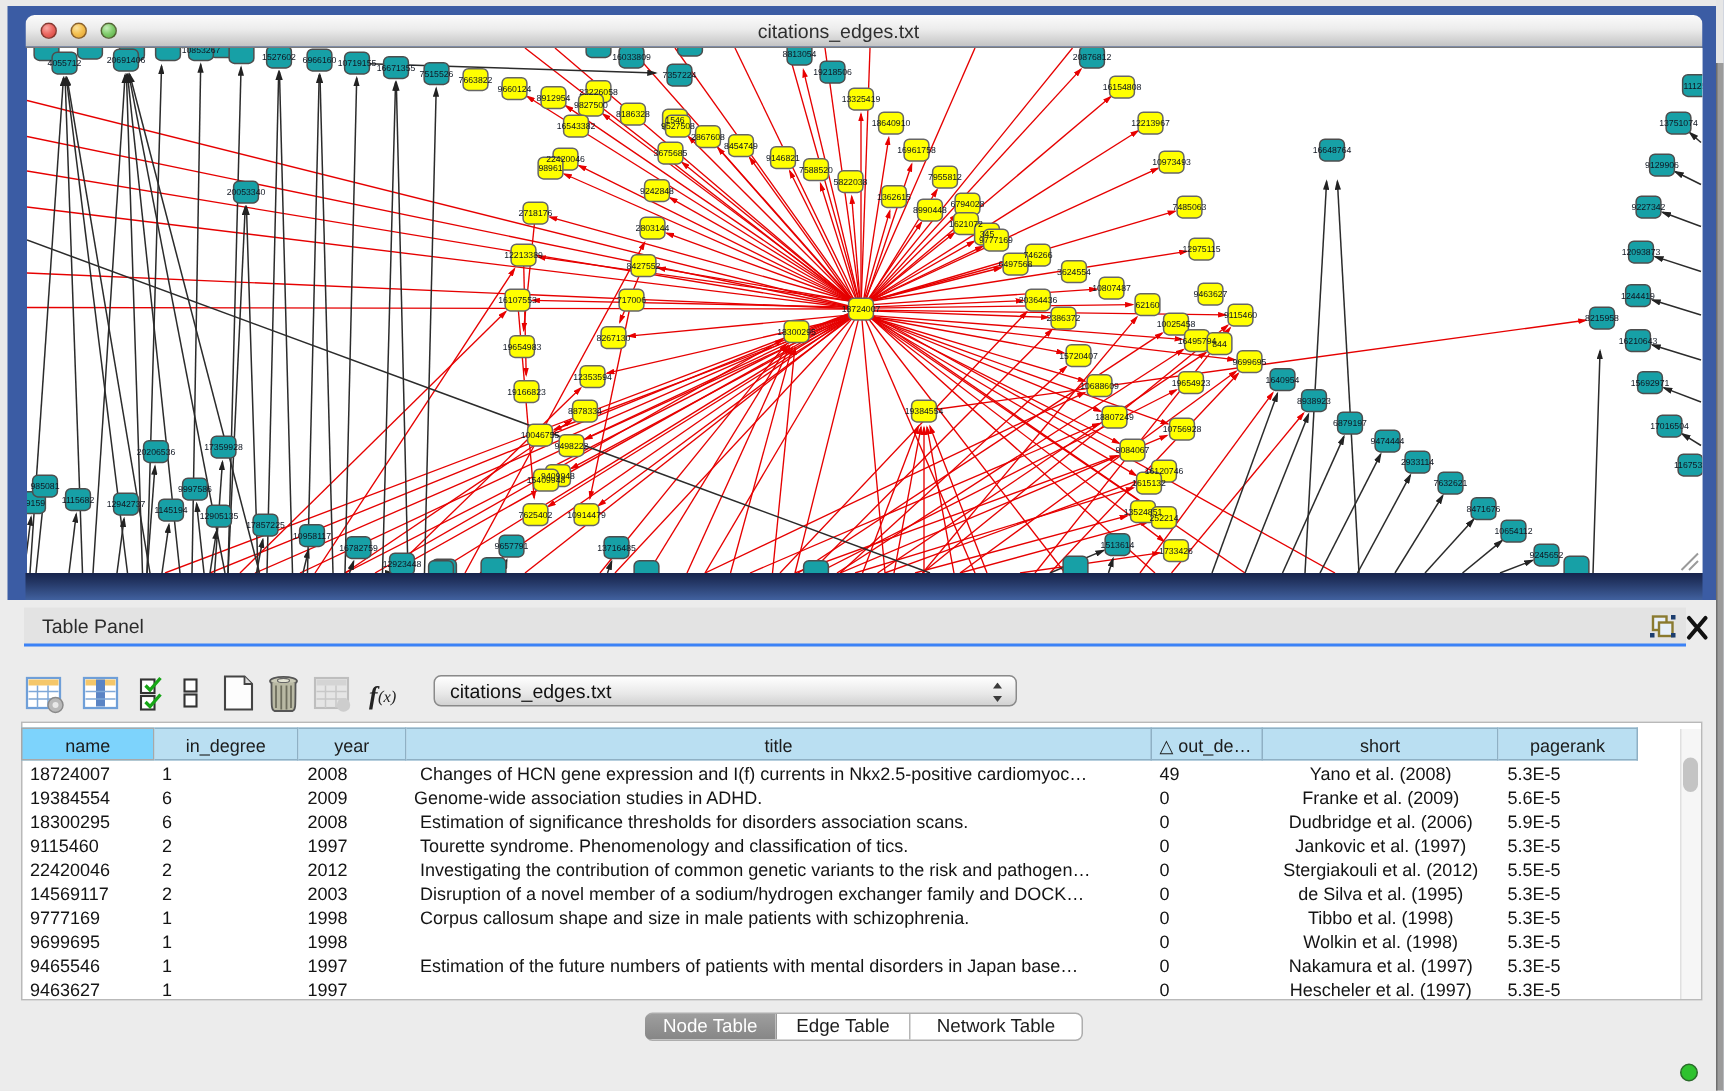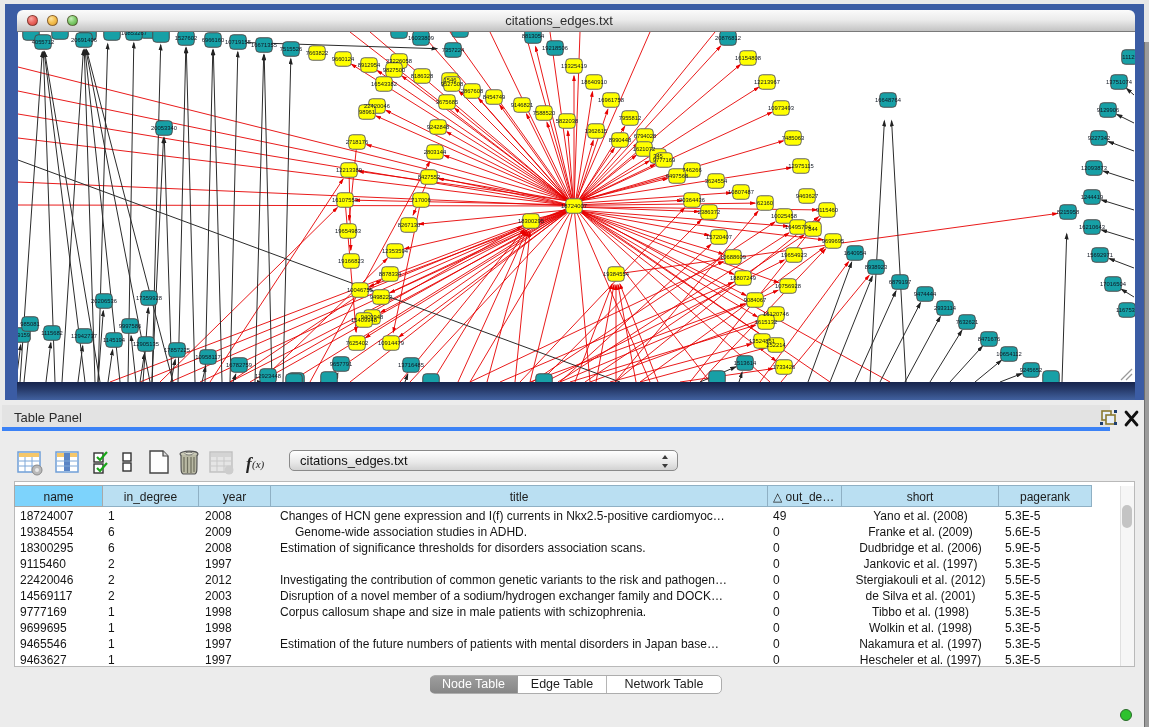--- a/index.html
+++ b/index.html
@@ -10,21 +10,21 @@
  background:linear-gradient(180deg,#17244c 0%,#243765 35%,#41619f 100%)}
 #titlebar{left:17px;top:10px;width:1118px;height:22px;border-radius:6px 6px 0 0;
  background:linear-gradient(180deg,#fbfbfb 0%,#ececec 45%,#d2d2d2 80%,#c3c3c3 100%);
  border-bottom:1px solid #7a7a7a}
 #title{left:0;top:13px;width:1118px;text-align:center;font-size:13px;color:#2e2e2e}
 .tl{width:11px;height:11px;border-radius:50%;top:15px;border:1px solid rgba(60,30,20,0.55)}
 #canvas{left:18px;top:32px;width:1117px;height:350px;background:#fff;overflow:hidden}
 #rstrip{left:1144px;top:0;width:5px;height:727px;background:#e6e6e6}
 #rstrip2{left:1144px;top:42px;width:5px;height:685px;background:#9b9b9b;border-left:1px solid #6e6e6e}
 #panel{left:0;top:400px;width:1144px;height:327px;background:#ececec}
-#phead{left:2px;top:405px;width:1108px;height:26px;background:#e3e3e3;border-bottom:4px solid #3b82f6}
+#phead{left:16px;top:405px;width:1108px;height:26px;background:#e3e3e3;border-bottom:2px solid #3b82f6}
 #phead span{position:absolute;left:12px;top:5px;font-size:13px;color:#2b2b2b}
 #tbl{left:14px;top:481px;width:1121px;height:186px;background:#fff;border:1px solid #b9b9b9}
 .hc{position:absolute;top:485px;height:22px;font-size:12px;color:#1c1c1c;text-align:center;
  line-height:22px;background:#badff2;border:1px solid #8fb0c4;border-left:none}
 .trow{position:absolute;height:16px;font-size:12px;color:#141414;width:1149px}
 .trow span{position:absolute;white-space:nowrap;top:1px}
 .ctr{text-align:center}
 #tabbar{left:430px;top:675px;width:292px;height:19px;background:#fff;border:1px solid #adadad;border-radius:5px}
 .tab{position:absolute;top:0;height:17px;font-size:12.5px;line-height:17px;text-align:center;color:#1d1d1d}
 #tabsel{left:0;width:88px;background:linear-gradient(180deg,#9e9e9e,#868686);color:#fff;border-radius:4px 0 0 4px;border-right:1px solid #9a9a9a}
@@ -621,58 +621,59 @@
     <span style="left:205px">2008</span>
     <span style="left:280px">Changes of HCN gene expression and I(f) currents in Nkx2.5-positive cardiomyoc…</span>
     <span style="left:773px">49</span>
     <span class="ctr" style="left:842px;width:157px">Yano et al. (2008)</span>
     <span style="left:1005px">5.3E-5</span>
   </div>
 <div class="trow" style="top:524px">
     <span style="left:20px">19384554</span>
     <span style="left:108px">6</span>
     <span style="left:205px">2009</span>
-    <span style="left:295px">Genome-wide association studies in ADHD.</span>
+    <span style="left:276px">Genome-wide association studies in ADHD.</span>
     <span style="left:773px">0</span>
     <span class="ctr" style="left:842px;width:157px">Franke et al. (2009)</span>
     <span style="left:1005px">5.6E-5</span>
   </div>
 <div class="trow" style="top:540px">
     <span style="left:20px">18300295</span>
     <span style="left:108px">6</span>
     <span style="left:205px">2008</span>
     <span style="left:280px">Estimation of significance thresholds for disorders association scans.</span>
     <span style="left:773px">0</span>
     <span class="ctr" style="left:842px;width:157px">Dudbridge et al. (2006)</span>
     <span style="left:1005px">5.9E-5</span>
   </div>
 <div class="trow" style="top:556px">
     <span style="left:20px">9115460</span>
     <span style="left:108px">2</span>
     <span style="left:205px">1997</span>
+    <span style="left:280px">Tourette syndrome. Phenomenology and classification of tics.</span>
     <span style="left:773px">0</span>
     <span class="ctr" style="left:842px;width:157px">Jankovic et al. (1997)</span>
     <span style="left:1005px">5.3E-5</span>
   </div>
 <div class="trow" style="top:572px">
     <span style="left:20px">22420046</span>
     <span style="left:108px">2</span>
     <span style="left:205px">2012</span>
     <span style="left:280px">Investigating the contribution of common genetic variants to the risk and pathogen…</span>
     <span style="left:773px">0</span>
     <span class="ctr" style="left:842px;width:157px">Stergiakouli et al. (2012)</span>
     <span style="left:1005px">5.5E-5</span>
   </div>
 <div class="trow" style="top:588px">
     <span style="left:20px">14569117</span>
     <span style="left:108px">2</span>
     <span style="left:205px">2003</span>
     <span style="left:280px">Disruption of a novel member of a sodium/hydrogen exchanger family and DOCK…</span>
     <span style="left:773px">0</span>
-    <span class="ctr" style="left:842px;width:157px">de Silva et al. (2001)</span>
+    <span class="ctr" style="left:842px;width:157px">de Silva et al. (1995)</span>
     <span style="left:1005px">5.3E-5</span>
   </div>
 <div class="trow" style="top:604px">
     <span style="left:20px">9777169</span>
     <span style="left:108px">1</span>
     <span style="left:205px">1998</span>
     <span style="left:280px">Corpus callosum shape and size in male patients with schizophrenia.</span>
     <span style="left:773px">0</span>
     <span class="ctr" style="left:842px;width:157px">Tibbo et al. (1998)</span>
     <span style="left:1005px">5.3E-5</span>

